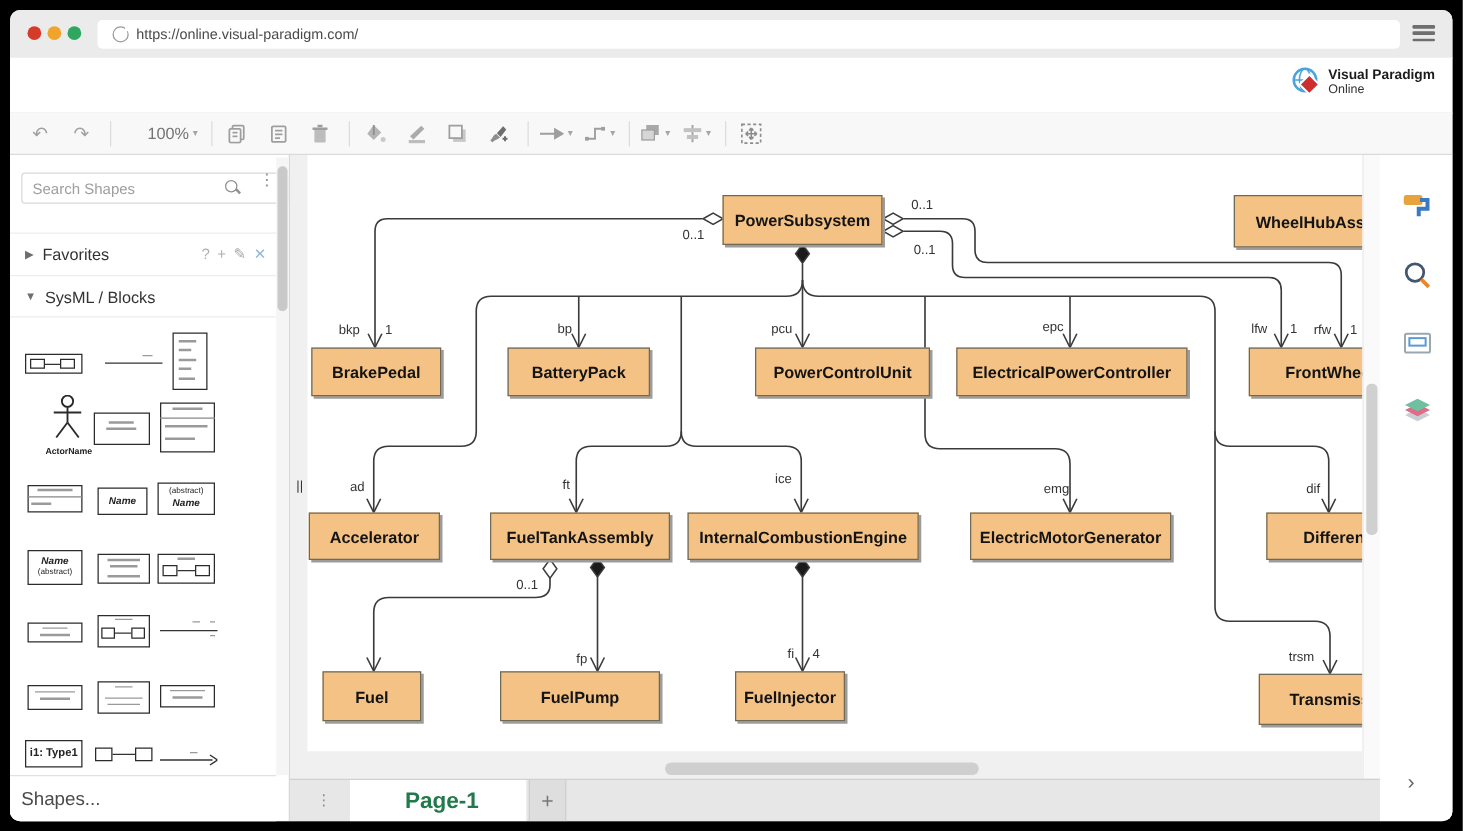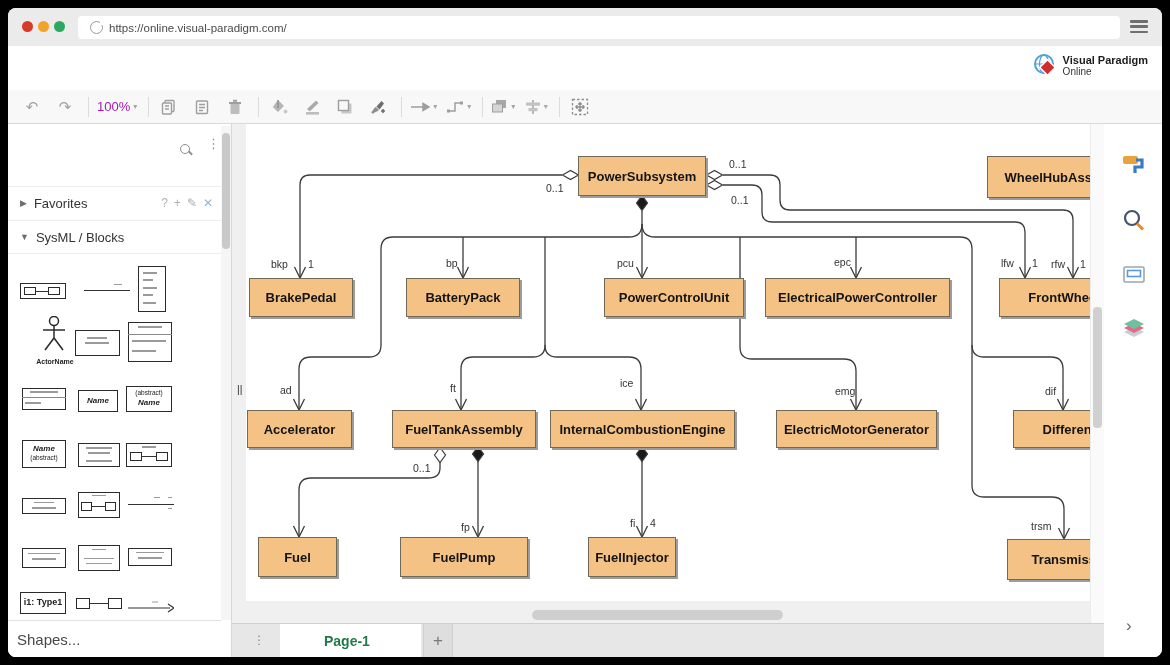--- a/index.html
+++ b/index.html
@@ -22,21 +22,21 @@
   .menus{position:absolute;left:10px;top:0;height:100%;display:flex;align-items:center;gap:23px;}
   .menu-item{font-size:13.5px;color:#262626;cursor:default;}
   .brand{position:absolute;right:14px;top:7px;display:flex;align-items:center;gap:5px;}
   .brand-txt{line-height:11px;}
   .brand-l1{font-size:11px;font-weight:bold;color:#1c1c1c;}
   .brand-l2{font-size:10px;color:#333;}
   
   .toolbar{position:absolute;left:0;top:82px;width:100%;height:34px;background:#f8f8f8;border-bottom:1px solid #dadada;
     display:flex;align-items:center;padding-left:12px;box-sizing:border-box;}
   .tb{display:flex;align-items:center;justify-content:center;min-width:24px;height:24px;margin-right:9px;color:#9e9e9e;}
-  .tbtxt{font-size:13px;color:#a21caf;}
+  .tbtxt{font-size:13px;color:#737373;margin-left:21px;}
   .sep{width:1px;height:20px;background:#dcdcdc;margin:0 8px 0 2px;}
   .caret{font-size:8px;color:#a5a5a5;margin-left:3px;}
   .glyph{font-size:15px;color:#a0a0a0;}
   .fullscreen{position:absolute;right:10px;top:90px;width:16px;height:16px;}
   .fs-c{position:absolute;width:5px;height:5px;border:2px solid #8d8d8d;}
   
   .sidebar{position:absolute;left:0;top:116px;width:224px;height:533px;background:#fff;border-right:1px solid #d8d8d8;box-sizing:border-box;}
   .search{position:absolute;left:9px;top:14px;width:180px;height:23px;border:1px solid #d9d9d9;border-radius:3px;
     font-size:12px;color:#333;padding:0 24px 0 8px;outline:none;font-family:"Liberation Sans",sans-serif;}
   .search::placeholder{color:#9e9e9e;}
@@ -66,21 +66,21 @@
     box-sizing:border-box;white-space:nowrap;}
   .clbl{position:absolute;font-size:10.5px;color:#333;white-space:nowrap;}
   #edges{position:absolute;left:0;top:0;}
   .hthumb{position:absolute;left:300px;top:486px;width:251px;height:10px;background:#cfcfcf;border-radius:5px;}
   .vscroll{position:absolute;left:1082px;top:116px;width:14px;height:499px;background:#fafafa;border-left:1px solid #ececec;box-sizing:border-box;}
   .vthumb{position:absolute;left:2px;top:183px;width:9px;height:121px;background:#d0d0d0;border-radius:4px;}
   
   .tabbar{position:absolute;left:224px;top:615px;width:872px;height:34px;background:#e7e7e7;border-top:1px solid #d0d0d0;box-sizing:border-box;}
   .tab-kebab{position:absolute;left:14px;top:0;width:26px;height:33px;display:flex;align-items:center;justify-content:center;color:#8a8a8a;font-size:12px;line-height:5px;}
   .page-tab{position:absolute;left:48px;top:0;width:141px;height:33px;background:#fff;display:flex;align-items:center;}
-  .page-tab span{font-size:14px;font-weight:bold;color:#22794B;margin-left:12px;padding-left:32px;}
+  .page-tab span{font-size:18px;font-weight:bold;color:#22794B;margin-left:12px;padding-left:32px;}
   .add-tab{position:absolute;left:191px;top:0;width:30px;height:33px;background:#dedede;display:flex;align-items:center;justify-content:center;
     color:#777;font-size:17px;border-left:1px solid #cfcfcf;border-right:1px solid #cfcfcf;box-sizing:border-box;}
   
   .rail{position:absolute;left:1096px;top:116px;width:58px;height:533px;background:#fff;}
   .rail-ic{position:absolute;left:17px;width:26px;height:26px;}
   .chev{position:absolute;left:22px;top:492px;font-size:17px;color:#666;}
 </style>
 </head>
 <body>
 
@@ -216,20 +216,21 @@
     </span>
     <span class="fullscreen">
       <span class="fs-c" style="left:0;top:0;border-right:none;border-bottom:none;"></span>
       <span class="fs-c" style="right:0;top:0;border-left:none;border-bottom:none;"></span>
       <span class="fs-c" style="left:0;bottom:0;border-right:none;border-top:none;"></span>
       <span class="fs-c" style="right:0;bottom:0;border-left:none;border-top:none;"></span>
     </span>
   </div>
 
   <div class="sidebar">
+    <input class="search" type="text" placeholder="Search Shapes" style="">
     <span class="mag"></span>
     <div class="kebab">⋮</div>
 
     <div class="srow" style="top:62px;">
       <span class="tri">▶</span>
       <span class="srow-label">Favorites</span>
       <span class="favicons">
         <span style="color:#b0b0b0;">?</span>
         <span style="color:#b0b0b0;">+</span>
         <span style="color:#a8a8a8;">✎</span>

